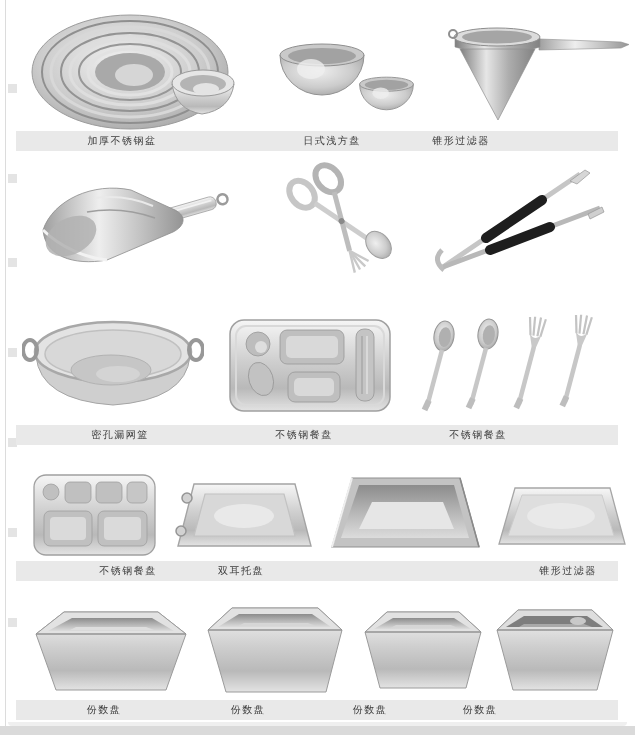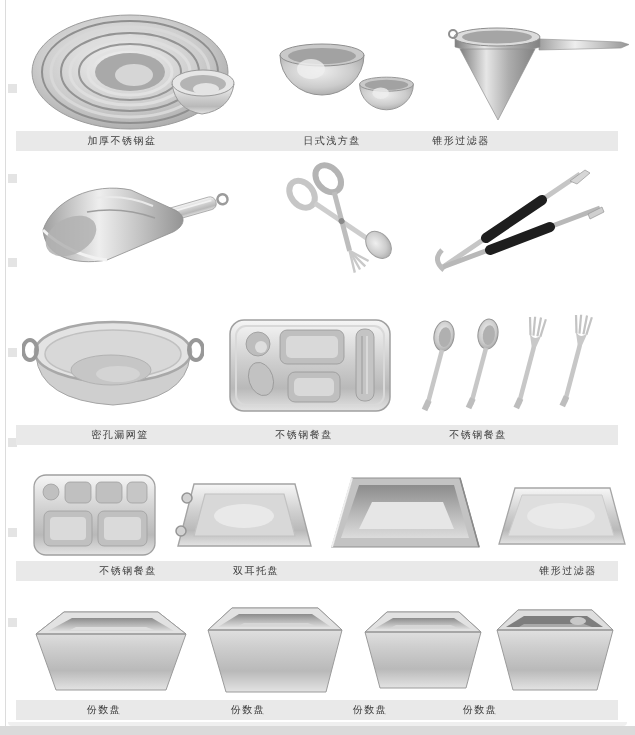--- a/index.html
+++ b/index.html
@@ -278,21 +278,21 @@
   <div class="item" style="left:495px;top:478px">
     <svg width="136" height="78" viewBox="0 0 136 78">
       <polygon points="20,10 115,10 130,66 4,66" fill="url(#gv)" stroke="#a6a6a6" stroke-width="1.3"></polygon>
       <polygon points="27,17 107,17 119,58 13,58" fill="#dedede" stroke="#cccccc" stroke-width="1"></polygon>
       <ellipse cx="66" cy="38" rx="34" ry="13" fill="#e9e9e9"></ellipse>
     </svg>
   </div>
 
   <div class="label-bar" style="top:561px">
     <span class="label" style="left:112px">不锈钢餐盘</span>
-    <span class="label" style="left:240px">双耳托盘</span>
+    <span class="label" style="left:225px">双耳托盘</span>
     <span class="label" style="left:552px">锥形过滤器</span>
   </div>
 
   <div class="item" style="left:32px;top:598px">
     <svg width="158" height="98" viewBox="0 0 158 98">
       <polygon points="4,36 32,14 126,14 154,36 134,92 24,92" fill="url(#gv)" stroke="#9b9b9b" stroke-width="1"></polygon>
       <polygon points="4,36 32,14 126,14 154,36" fill="#e2e2e2" stroke="#9b9b9b" stroke-width="1"></polygon>
       <polygon points="16,33 40,20 120,20 142,33" fill="url(#gi)"></polygon>
       <polygon points="44,29 114,29 122,32 38,32" fill="#dedede"></polygon>
       <line x1="4" y1="36" x2="154" y2="36" stroke="#8f8f8f" stroke-width="1"></line>

